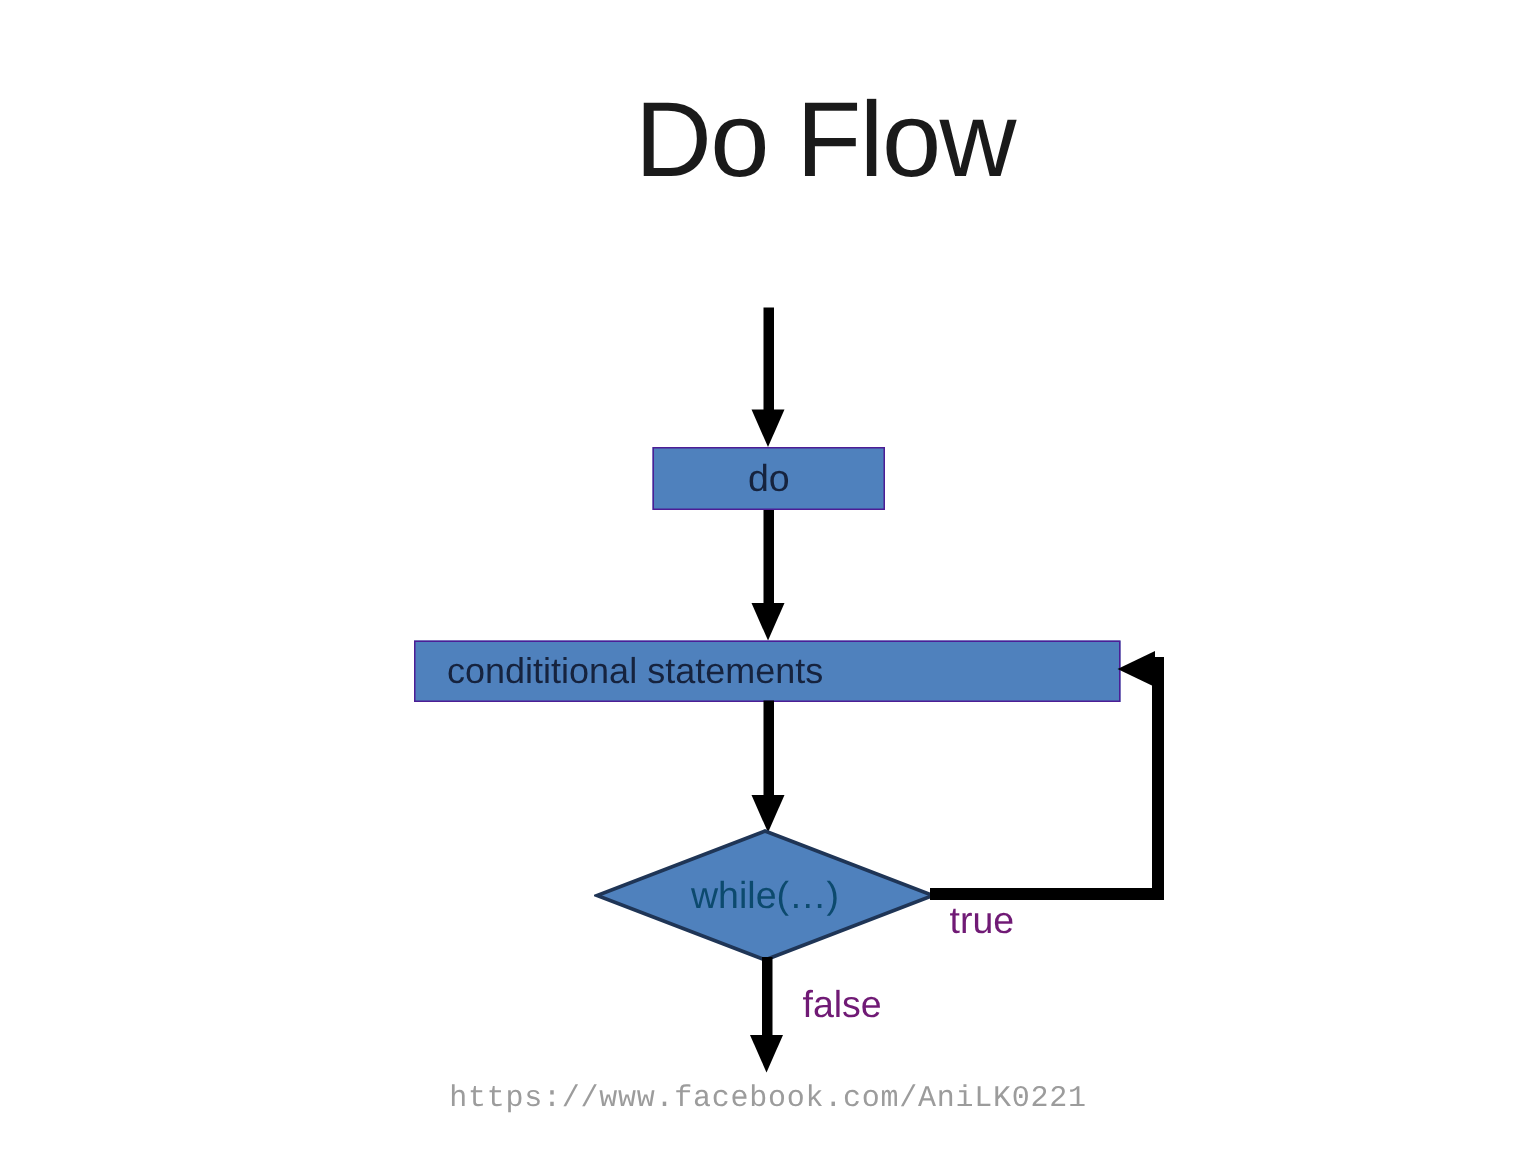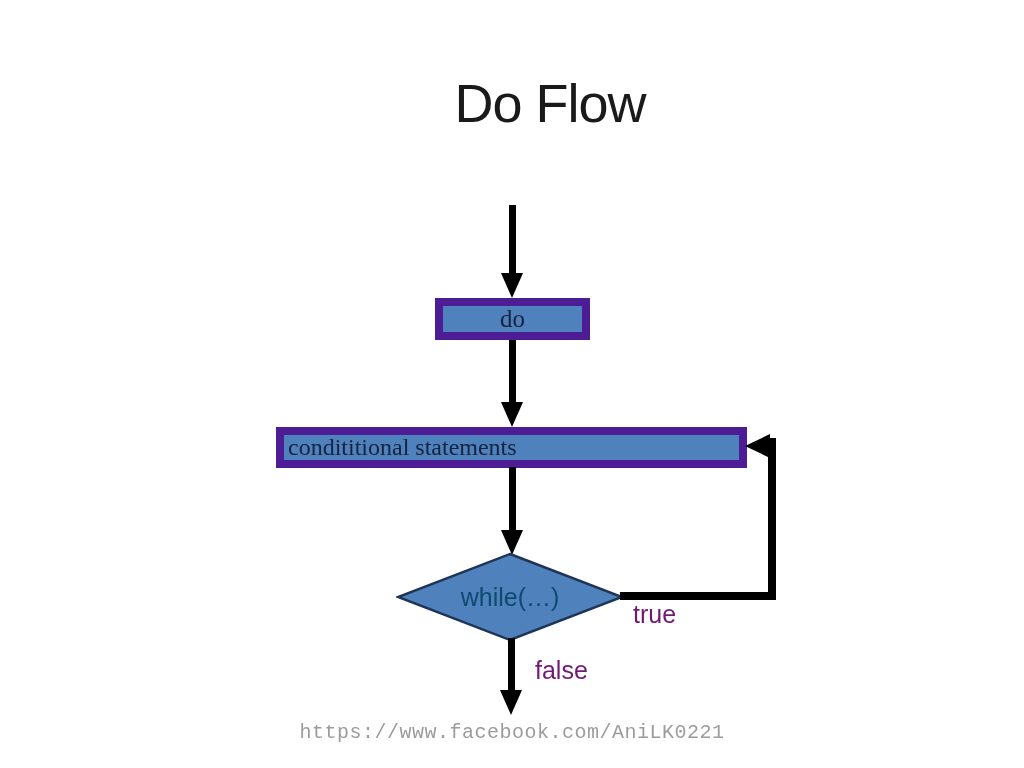--- a/index.html
+++ b/index.html
@@ -6,45 +6,44 @@
   body{
     width:1024px;height:768px;
     background:#ffffff;
     font-family:"Liberation Sans", sans-serif;
     position:relative;
     overflow:hidden;
   }
   .stage{position:absolute;left:0;top:0;width:1024px;height:768px;background:#fff;}
 
   .slide-title{
-    position:absolute;left:350px;top:72px;width:400px;
+    position:absolute;left:350px;top:53px;width:400px;
     text-align:center;
-    font-size:54px;letter-spacing:-1px;
+    font-size:71px;letter-spacing:-1px;
     color:#1a1a1a;
     white-space:nowrap;
   }
 
   .node{
     position:absolute;
     background:#4f81bd;
-    border:8px solid #4c1d95;
+    border:1px solid #4c1d95;
     box-sizing:border-box;
     display:flex;align-items:center;
     color:#16233e;
-    font-family:Liberation Serif, serif;
   }
   .node.do-box{
     left:435px;top:298px;width:155px;height:42px;
     justify-content:center;
     font-size:25px;
   }
   .node.cond-box{
     left:276px;top:427px;width:471px;height:41px;
     justify-content:flex-start;
-    padding-left:4px;
+    padding-left:21px;
     font-size:24px;
   }
 
   .diamond-wrap{position:absolute;left:396px;top:552px;width:228px;height:90px;}
   .diamond-label{
     position:absolute;left:396px;top:552px;width:228px;height:90px;
     display:flex;align-items:center;justify-content:center;
     font-size:25px;color:#0c4a6e;
   }
 

